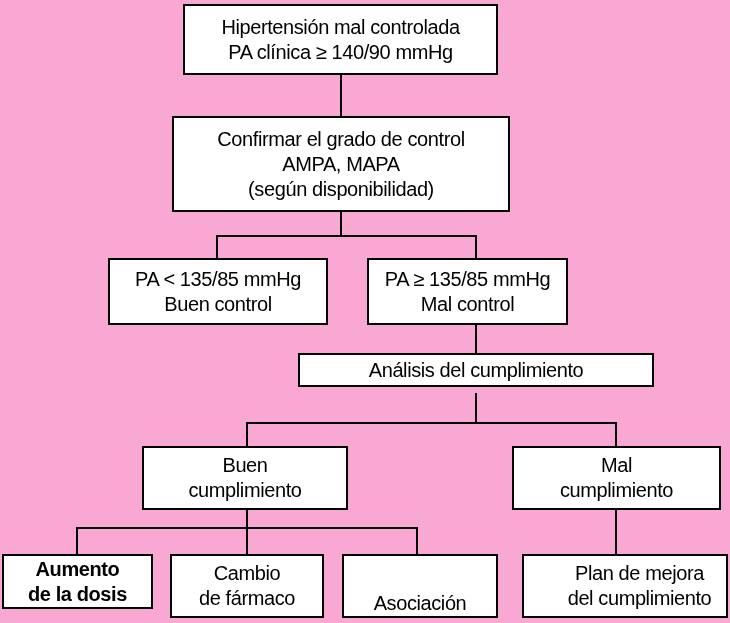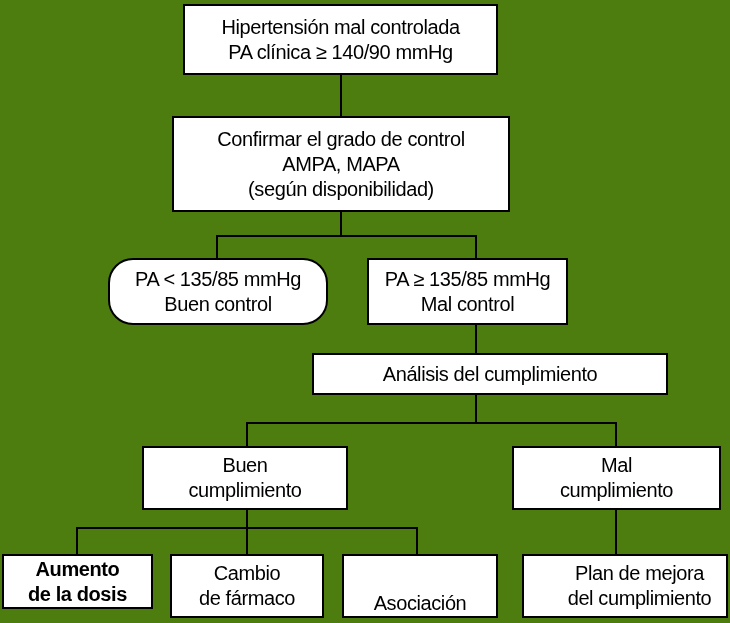--- a/index.html
+++ b/index.html
@@ -4,21 +4,21 @@
 <style>
   html, body {
     margin: 0;
     padding: 0;
     background: #ffffff;
   }
   .canvas {
     position: relative;
     width: 730px;
     height: 623px;
-    background: #4d7c0f;
+    background: #f9a8d4;
     font-family: "Liberation Sans", sans-serif;
     color: #000000;
     overflow: hidden;
   }
   .node {
     position: absolute;
     box-sizing: border-box;
     border: 2px solid #000000;
     background: #ffffff;
     display: flex;
@@ -62,31 +62,31 @@
     <span>Hipertensión mal controlada</span>
     <span>PA clínica ≥ 140/90 mmHg</span>
   </div>
 
   <div class="node" style="left:172px; top:116px; width:338px; height:96px;">
     <span>Confirmar el grado de control</span>
     <span>AMPA, MAPA</span>
     <span>(según disponibilidad)</span>
   </div>
 
-  <div class="node" style="left:108px; top:258px; width:220px; height:67px;border-radius:25px;">
+  <div class="node" style="left:108px; top:258px; width:220px; height:67px;">
     <span>PA &lt; 135/85 mmHg</span>
     <span>Buen control</span>
   </div>
 
   <div class="node" style="left:367px; top:258px; width:201px; height:67px;">
     <span>PA ≥ 135/85 mmHg</span>
     <span>Mal control</span>
   </div>
 
-  <div class="node" style="left:312px; top:353px; width:356px; height:42px;">
+  <div class="node" style="left:298px; top:353px; width:356px; height:34px;">
     <span>Análisis del cumplimiento</span>
   </div>
 
   <div class="node" style="left:142px; top:446px; width:206px; height:64px;">
     <span>Buen</span>
     <span>cumplimiento</span>
   </div>
 
   <div class="node" style="left:512px; top:446px; width:209px; height:64px;justify-content:center;">
     <span>Mal</span>

